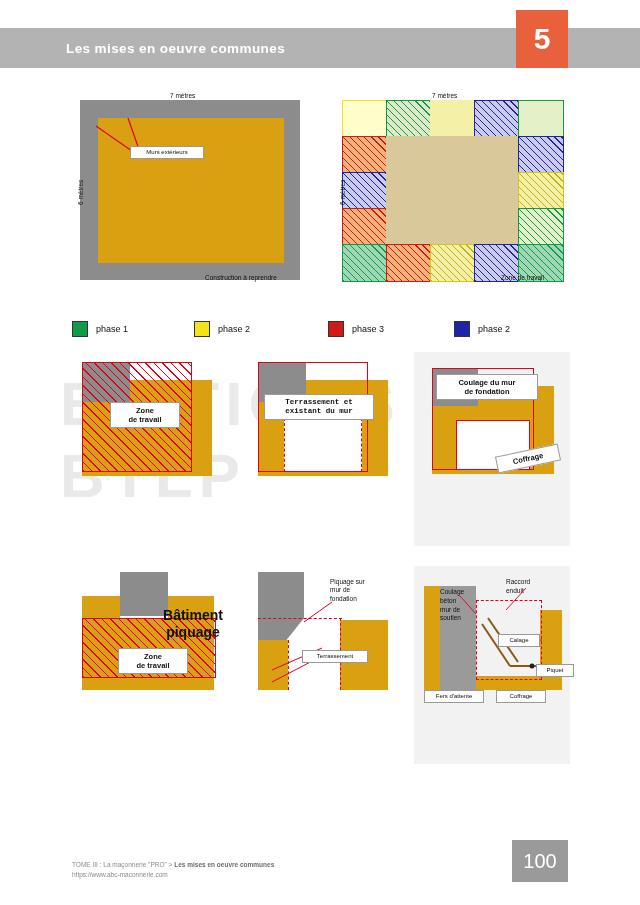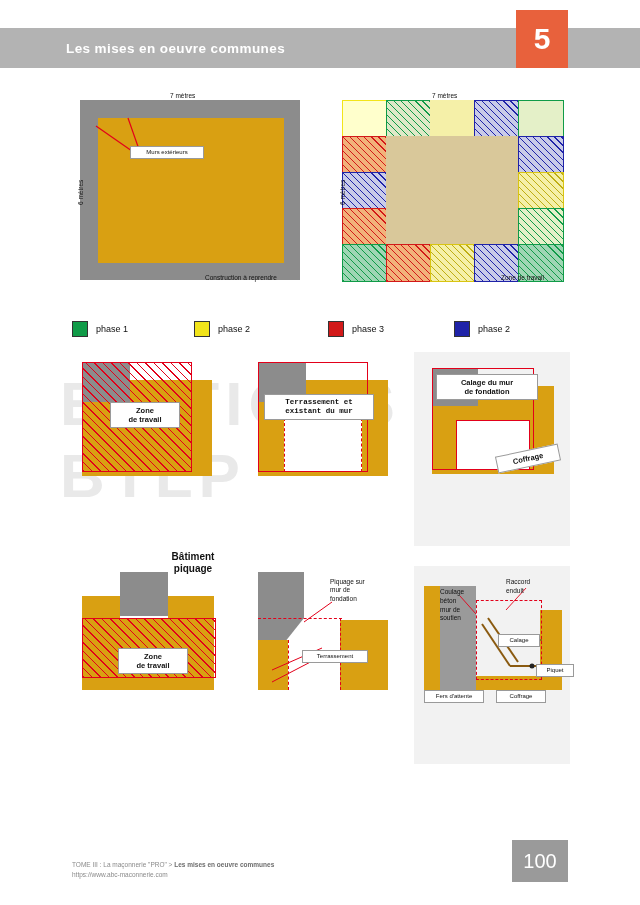--- a/index.html
+++ b/index.html
@@ -168,36 +168,36 @@
   <div>existant du mur</div>
 </div>
 
 <div class="panel" style="left:414px;top:352px;width:156px;height:194px;"></div>
 <div class="fig gray" style="left:432px;top:368px;width:46px;height:38px;"></div>
 <div class="fig ochre" style="left:432px;top:406px;width:122px;height:68px;"></div>
 <div class="fig ochre" style="left:478px;top:386px;width:76px;height:20px;"></div>
 <div style="position:absolute;left:456px;top:420px;width:72px;height:48px;background:#ffffff;border:1.4px solid #e2001a;"></div>
 <div style="position:absolute;left:432px;top:368px;width:100px;height:100px;border:1.4px solid #e2001a;"></div>
 <div class="zone-label" style="left:436px;top:374px;width:88px;">
-  <div>Calage du mur</div>
+  <div>Coulage du mur</div>
   <div>de fondation</div>
 </div>
 <div class="zone-label" style="left:496px;top:450px;width:50px;transform:rotate(-12deg);">
   <span>Coffrage</span>
 </div>
 <div class="panel-cap" style="left:414px;top:512px;">
   
 </div>
 
 <div class="fig gray" style="left:120px;top:572px;width:48px;height:44px;"></div>
 <div class="fig ochre" style="left:82px;top:596px;width:38px;height:22px;"></div>
 <div class="fig ochre" style="left:82px;top:618px;width:132px;height:72px;"></div>
 <div class="fig ochre" style="left:168px;top:596px;width:46px;height:22px;"></div>
 <div class="fig hatch-red" style="left:82px;top:618px;width:132px;height:58px;"></div>
-<div class="zone-label" style="left:156px;top:548px;width:62px;background:transparent;border:none;font-size:10px;">
+<div class="zone-label" style="left:156px;top:604px;width:62px;background:transparent;border:none;font-size:14px;">
   <div>Bâtiment</div>
   <div>piquage</div>
 </div>
 <div class="zone-label" style="left:118px;top:648px;width:56px;">
   <div>Zone</div>
   <div>de travail</div>
 </div>
 
 <div class="fig gray" style="left:258px;top:572px;width:46px;height:46px;"></div>
 <div style="position:absolute;left:258px;top:618px;width:46px;height:22px;background:#8c8c8c;clip-path:polygon(0 0,100% 0,62% 100%,0 100%);"></div>

